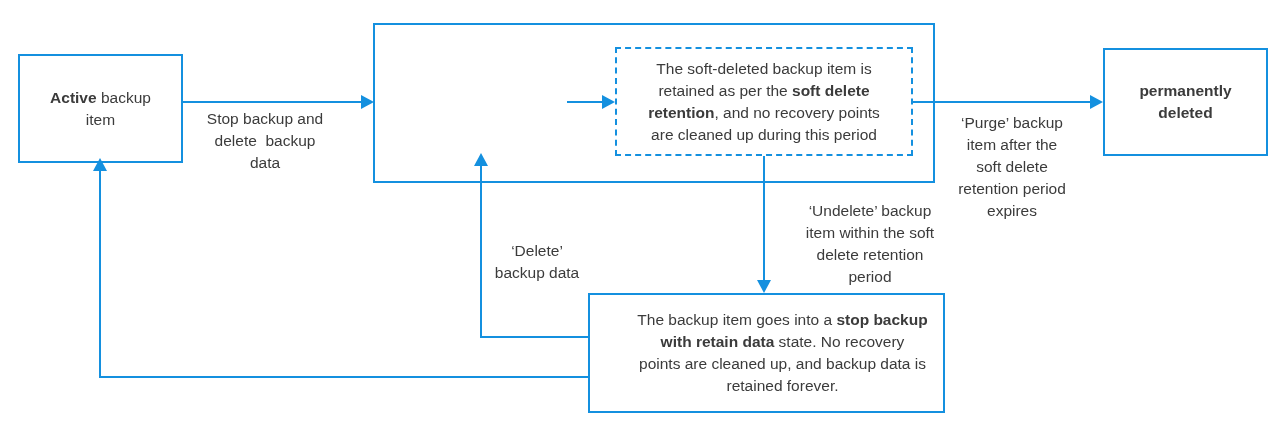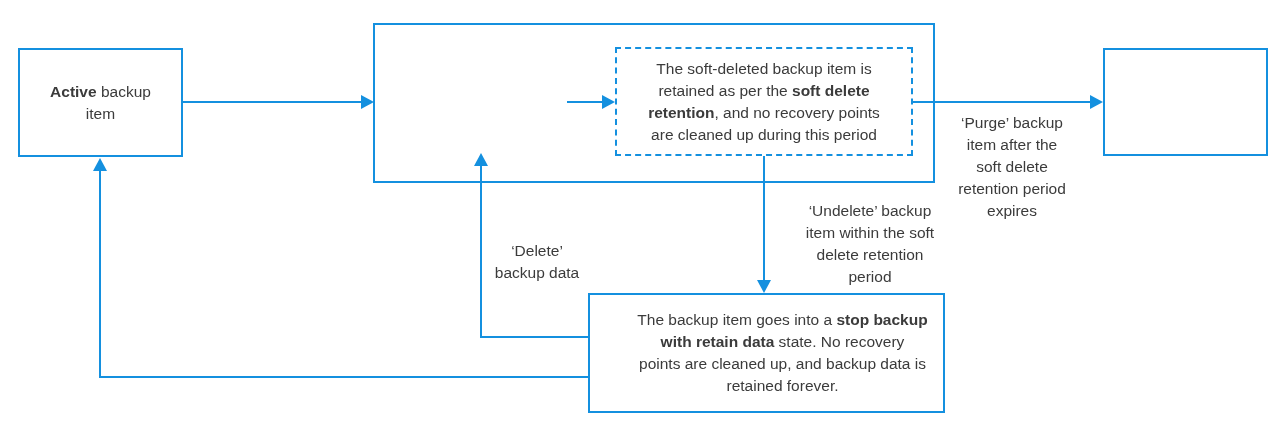--- a/index.html
+++ b/index.html
@@ -24,49 +24,53 @@
   .tri { position:absolute; width:0; height:0; }
   .tri-right { border-top:7px solid transparent; border-bottom:7px solid transparent; border-left:13px solid var(--accent); }
   .tri-up    { border-left:7px solid transparent; border-right:7px solid transparent; border-bottom:13px solid var(--accent); }
   .tri-down  { border-left:7px solid transparent; border-right:7px solid transparent; border-top:13px solid var(--accent); }
 </style>
 </head>
 <body>
 
 <div class="canvas">
 
-  <div class="box" style="left:18px; top:48px; width:165px; height:109px;justify-content:center;">
+  <div class="box" style="left:18px; top:54px; width:165px; height:109px;justify-content:center;">
     <div class="txt"><span class="bold">Active</span><span> backup
 item</span></div>
   </div>
 
   <div class="container-box" style="left:373px; top:23px; width:562px; height:160px;">
 
 
     <div class="box dashed" style="left:240px; top:22px; width:298px; height:109px;text-align:center;">
       <div class="txt"><span>The soft-deleted backup item is
 retained as per the </span><span class="bold">soft delete
 retention</span><span>, and no recovery points
 are cleaned up during this period</span></div>
     </div>
   </div>
 
   <div class="box" style="left:1103px; top:48px; width:165px; height:108px;">
-    <div class="txt"></div>
+    <div class="txt"><span class="bold">permanently
+deleted</span></div>
   </div>
 
   <div class="box" style="left:588px; top:293px; width:357px; height:120px;padding-left:32px;">
     <div class="txt"><span>The backup item goes into a </span><span class="bold">stop backup
 with retain data</span><span> state. No recovery
 points are cleaned up, and backup data is
 retained forever.</span></div>
   </div>
 
   <div class="hline" style="left:183px; top:101px; width:178px;"></div>
   <div class="tri tri-right" style="left:361px; top:95px;"></div>
+  <div class="label" style="left:190px; top:108px; width:150px;">Stop backup and
+delete  backup
+data</div>
 
   <div class="hline" style="left:567px; top:101px; width:35px;"></div>
   <div class="tri tri-right" style="left:602px; top:95px;"></div>
 
   <div class="hline" style="left:913px; top:101px; width:177px;"></div>
   <div class="tri tri-right" style="left:1090px; top:95px;"></div>
   <div class="label" style="left:937px; top:112px; width:150px;">‘Purge’ backup
 item after the
 soft delete
 retention period

